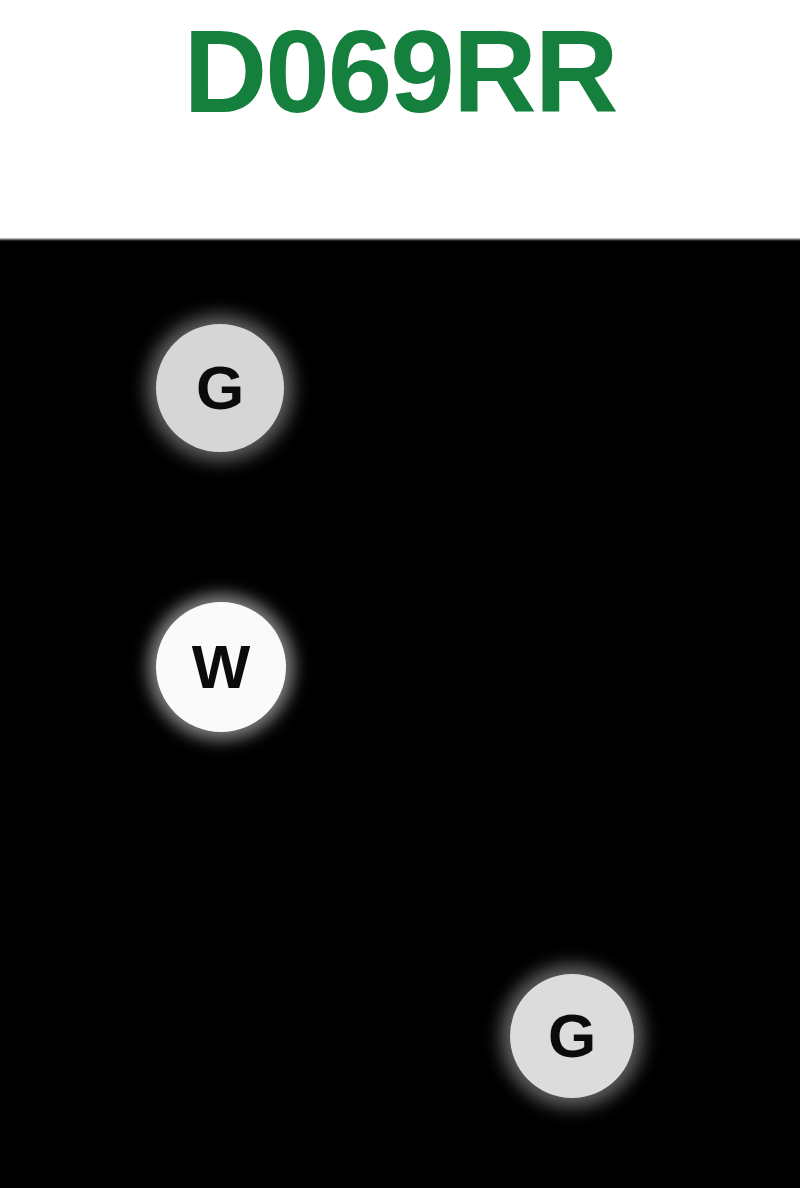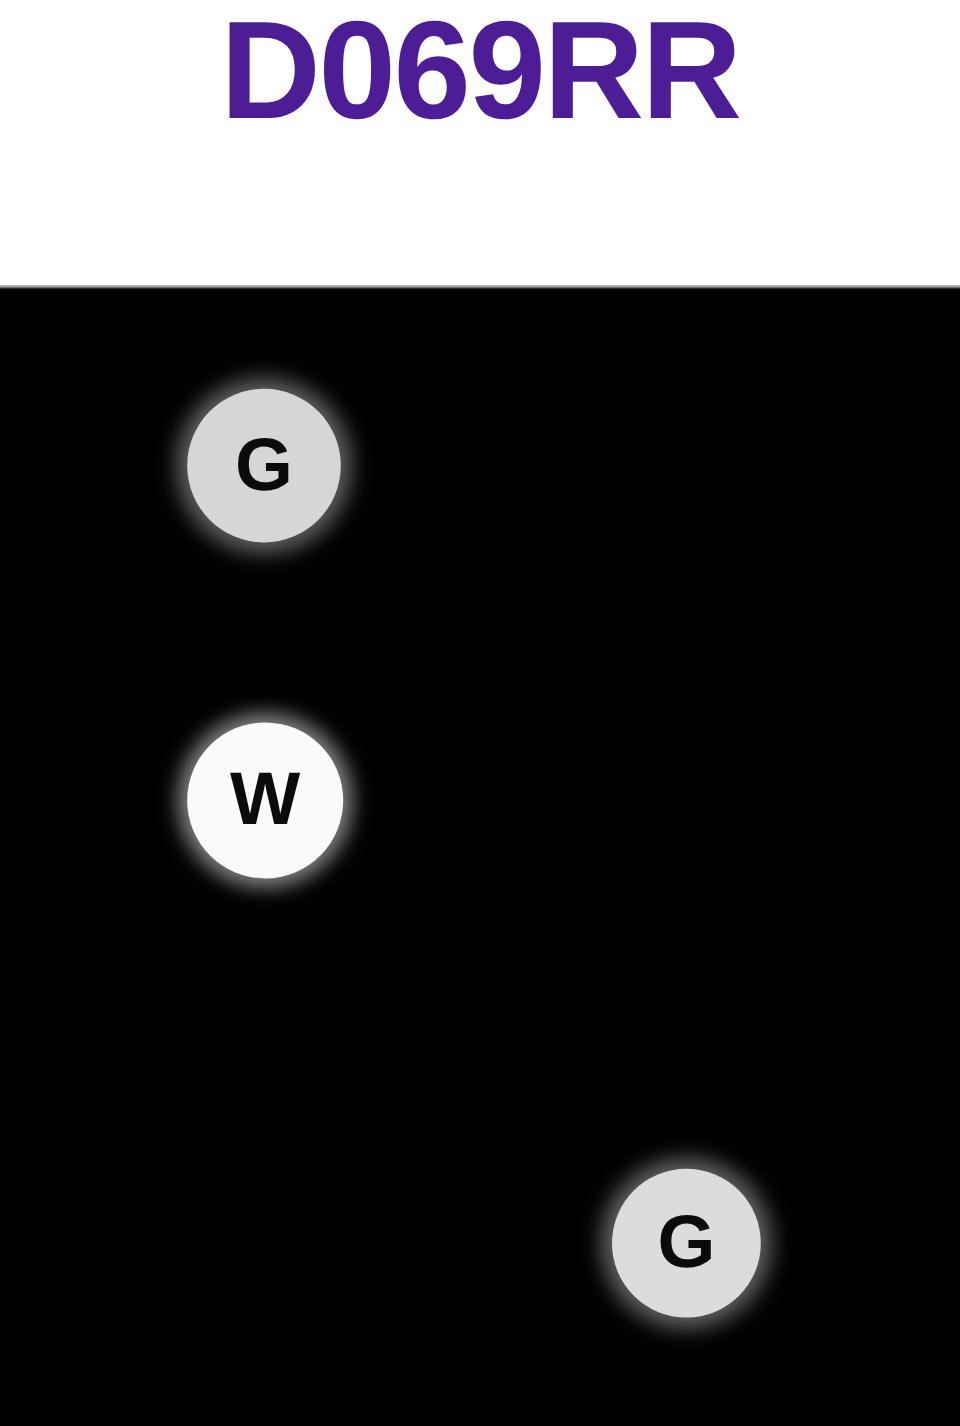--- a/index.html
+++ b/index.html
@@ -18,25 +18,25 @@
     position: absolute;
     top: 0;
     left: 0;
     width: 800px;
     height: 238px;
     background: #ffffff;
     text-align: center;
   }
   .title {
     display: inline-block;
-    margin-top: 0;
+    margin-top: 14px;
     font-size: 116px;
     font-weight: bold;
     letter-spacing: -2px;
-    color: #4c1d95;
+    color: #15803d;
     line-height: 1.0;
   }
   .edge {
     position: absolute;
     top: 238px;
     left: 0;
     width: 800px;
     height: 3px;
     background: linear-gradient(#dcdcdc, #000000);
   }

